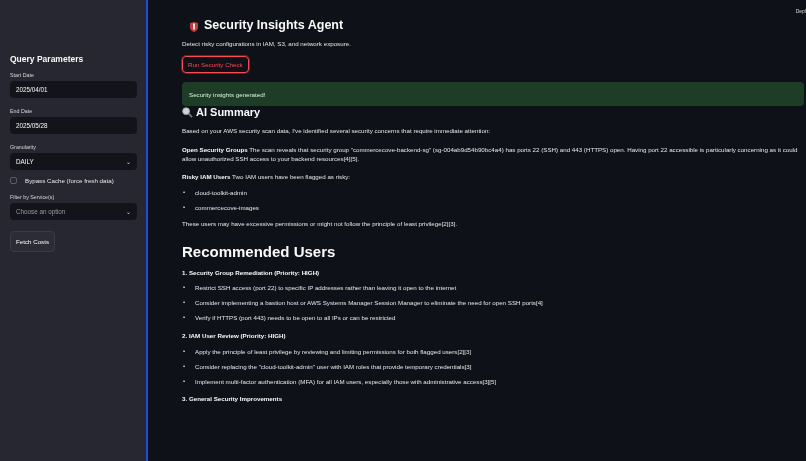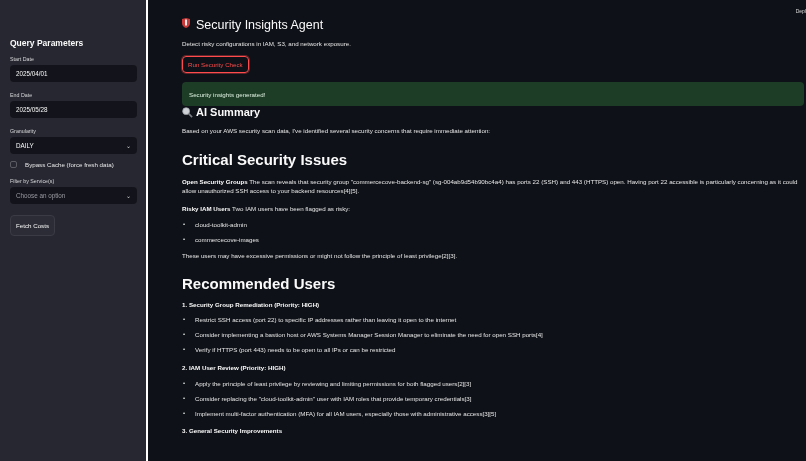--- a/index.html
+++ b/index.html
@@ -6,42 +6,42 @@
   html, body { width: 806px; height: 461px; overflow: hidden; }
   body {
     background: #0e1117;
     color: #fafafa;
     font-family: "Liberation Sans", "DejaVu Sans", sans-serif;
     position: relative;
   }
   .sidebar {
     position: absolute; left: 0; top: 0; width: 148px; height: 461px;
     background: #262730;
-    border-right: 2px solid #ffffff;
-    padding: 38px 10px 0 10px;
+    border-right: 2px solid #1d4ed8;
+    padding: 54px 10px 0 10px;
   }
   .sb-title { font-size: 8.5px; font-weight: bold; color: #fafafa; margin-bottom: 8px; }
   .sb-label { font-size: 5.3px; color: #d8d8dc; margin-bottom: 3px; }
   .sb-input {
     width: 127px; height: 17px; background: #13141b; border-radius: 4px;
     font-size: 6.3px; color: #fafafa; padding: 0 6px; display: flex; align-items: center;
     margin-bottom: 10px;
   }
   .sb-select { justify-content: space-between; }
   .sb-select .chev { font-size: 6px; color: #ddd; }
   .sb-select.placeholder span:first-child { color: #9a9aa3; }
   .sb-check { display: flex; align-items: center; font-size: 6.2px; color: #e8e8ea; margin: -3px 0 10px 0; }
   .sb-check .box { width: 7px; height: 7px; border: 1px solid #5a5b63; border-radius: 2px; margin-right: 8px; background:#262730; }
   .sb-btn {
     display: inline-block; font-size: 6.2px; color: #fafafa; background: #2b2c35;
     border: 1px solid #3a3b44; border-radius: 4px; padding: 6px 5px; margin-top: -2px;
   }
   .deploy { position: absolute; right: 0; top: 8px; font-size: 5px; color: #ddd; }
   .main { position: absolute; left: 182px; top: 0; right: 0; }
-  .h1 { margin-top: 18px; font-size: 12.5px; font-weight: normal; display: flex; align-items: flex-start; }
+  .h1 { margin-top: 18px; font-size: 12.5px; font-weight: bold; display: flex; align-items: flex-end; margin-left: 8px; }
   .h1 .shield { width: 8px; height: 10px; margin-right: 6px; }
   .sub { font-size: 6.2px; color: #e6e6e6; margin-top: 8px; }
   .run-btn {
     display: inline-block; margin-top: 9px; font-size: 6.2px; color: #ff4b4b;
     border: 1.5px solid #ff4b4b; border-radius: 4px; padding: 4px 5px;
     box-shadow: 0 0 0 1px rgba(255,75,75,0.35);
   }
   .success {
     margin-top: 9px; height: 24px; background: #1e3d26; border-radius: 4px;
     font-size: 6.2px; color: #dff2e3; display: flex; align-items: center; padding-left: 7px;
@@ -110,21 +110,20 @@
 
   <div class="h2">
     <svg class="mag" viewBox="0 0 12 12">
       <circle cx="4.5" cy="4.5" r="3.8" fill="#cfd3d8" stroke="#9aa0a6" stroke-width="0.8"></circle>
       <line x1="7.3" y1="7.3" x2="11" y2="11" stroke="#7b7f85" stroke-width="1.8"></line>
     </svg>
     <span>AI Summary</span>
   </div>
   <div class="p" style="margin-top:8px;">Based on your AWS security scan data, I've identified several security concerns that require immediate attention:</div>
 
-  <div class="h3" style="margin-top:15px;">Critical Security Issues</div>
   <div class="p" style="margin-top:9px; width:622px;">
     <span class="b">Open Security Groups</span><span> The scan reveals that security group "commercecove-backend-sg" (sg-004ab9d54b90bc4a4) has ports 22 (SSH) and 443 (HTTPS) open. Having port 22 accessible is particularly concerning as it could allow unauthorized SSH access to your backend resources[4][5].</span>
   </div>
   <div class="p" style="margin-top:8px;">
     <span class="b">Risky IAM Users</span><span> Two IAM users have been flagged as risky:</span>
   </div>
   <ul style="margin-top:7px;">
     <li>cloud-toolkit-admin</li>
     <li>commercecove-images</li>
   </ul>

